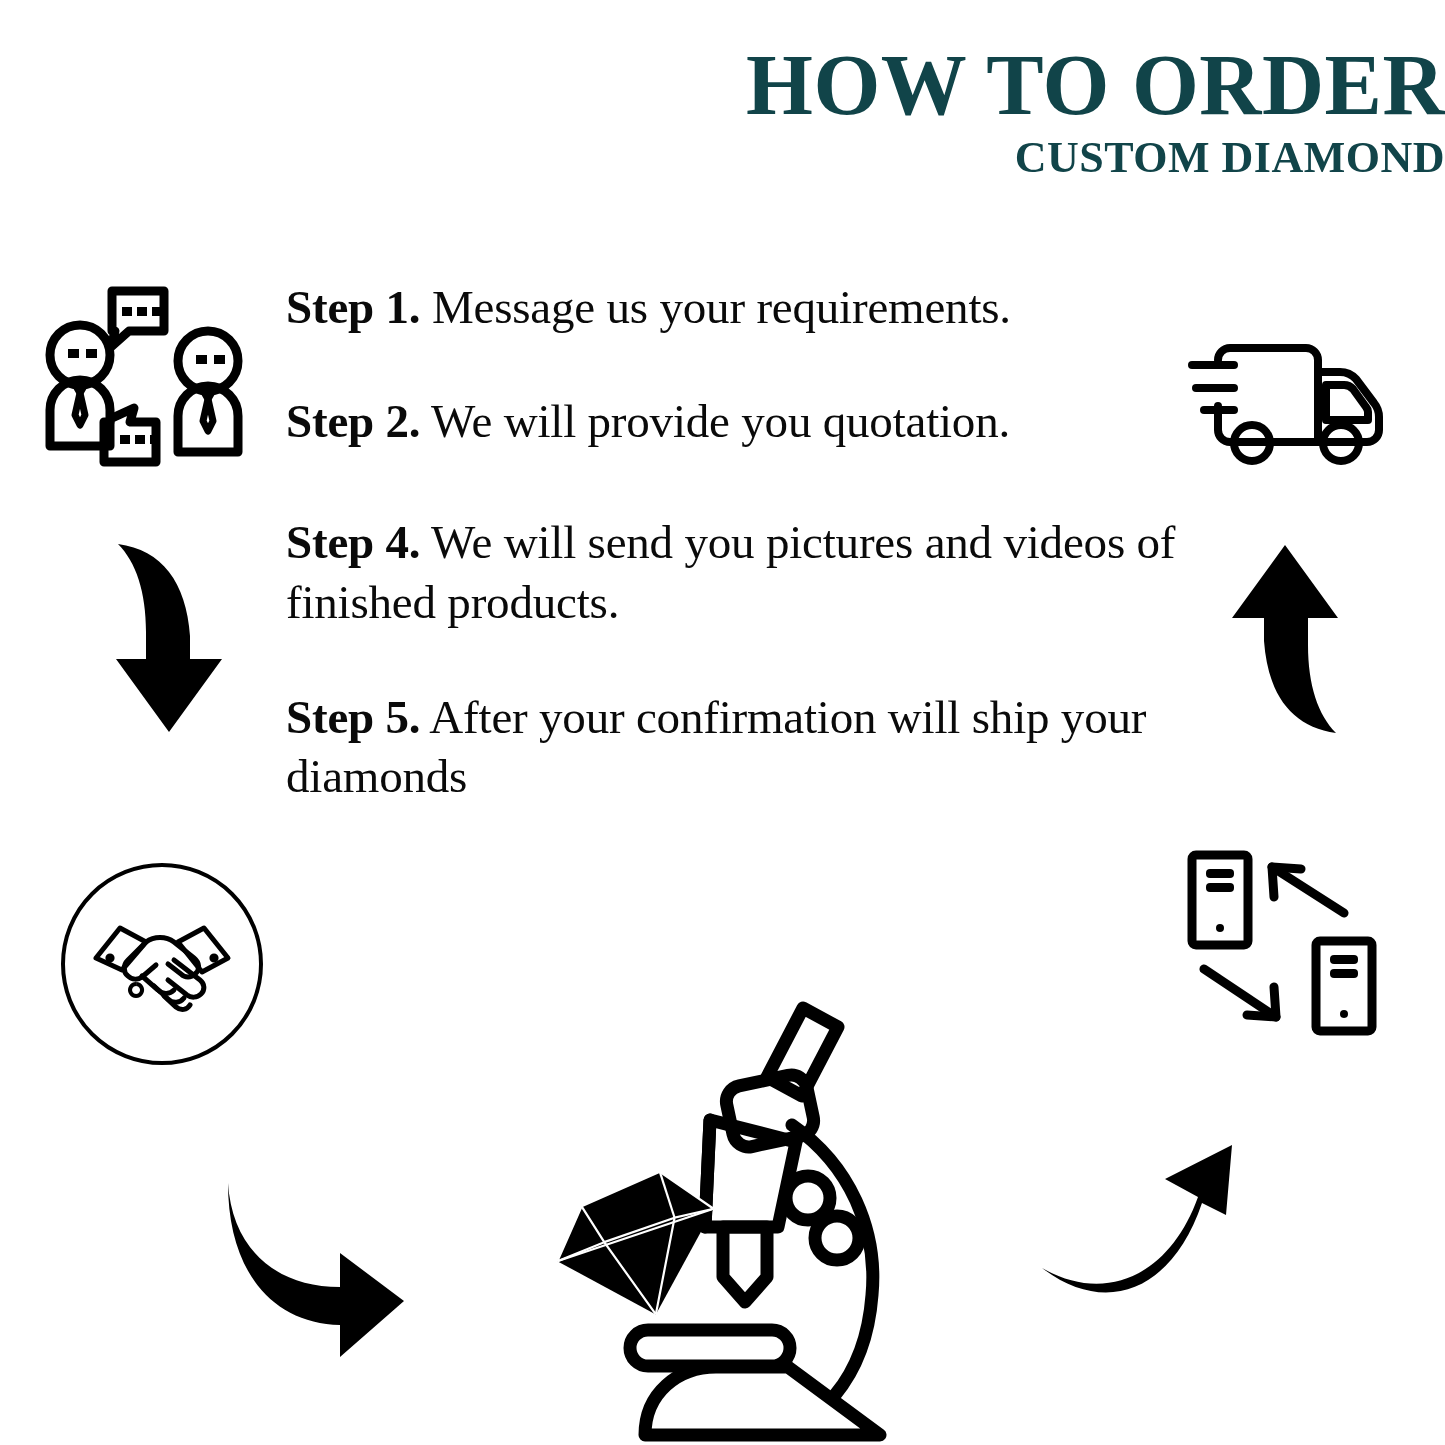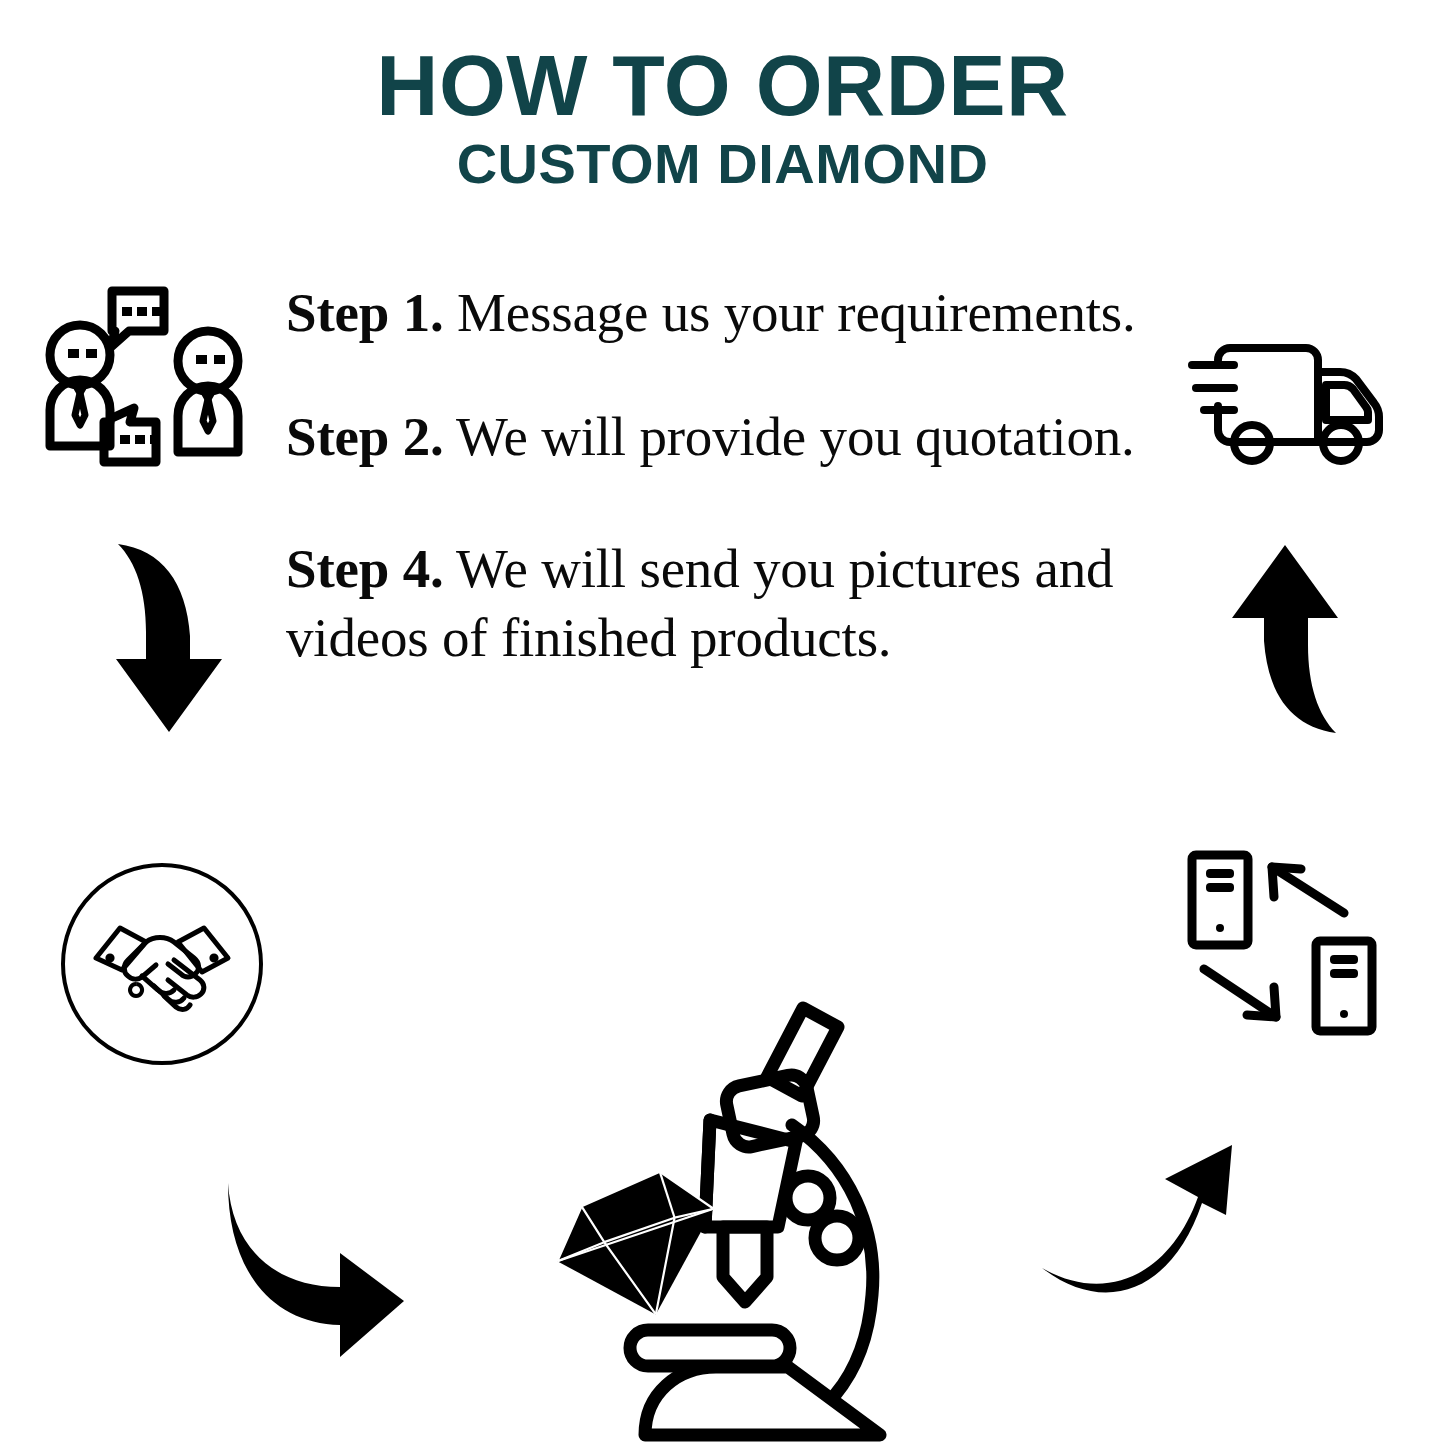--- a/index.html
+++ b/index.html
@@ -7,37 +7,37 @@
     font-family:"Liberation Serif", serif;
     width:1445px;height:1445px;
     position:relative;overflow:hidden;
     background:#ffffff;
     -webkit-font-smoothing:antialiased;
   }
   .canvas{position:absolute;inset:0;}
 
   
   .title-block{
-    position:absolute;left:0;top:42px;width:1445px;text-align:center;
+    position:absolute;left:0;top:42px;width:1445px;text-align:right;
     color:#114449;
-    font-family:Liberation Sans, sans-serif;
+    font-family:Liberation Serif, serif;
     font-weight:700;
     letter-spacing:.5px;
     line-height:1;
   }
   .title-l1{font-size:86px;display:block;}
-  .title-l2{font-size:56px;display:block;margin-top:8px;}
+  .title-l2{font-size:44px;display:block;margin-top:8px;}
 
   
   .steps{
     position:absolute;left:286px;top:278px;width:900px;
     color:#0a0a0a;
   }
   .step{
-    font-size:55px;
+    font-size:47px;
     line-height:1.26;
     margin-bottom:36px;
     letter-spacing:-0.2px;
   }
   .step:last-child{margin-bottom:0;}
   .step .lbl{font-weight:700;}
   .step.s1{margin-bottom:55px;}
   .step.s2{margin-bottom:62px;margin-top:20px;}
   .step.s3{margin-bottom:52px;}
   .step.s4{margin-bottom:56px;}
@@ -68,20 +68,23 @@
 
   <div class="steps">
     <div class="step s1">
       <span class="lbl">Step 1.</span><span> Message us your requirements.</span>
     </div>
     <div class="step s2">
       <span class="lbl">Step 2.</span><span> We will provide you quotation.</span>
     </div>
     <div class="step s4">
       <span class="lbl">Step 4.</span><span> We will send you pictures and videos of finished products.</span>
+    </div>
+    <div class="step s5">
+      <span class="lbl">Step 5.</span><span> After your confirmation will ship your diamonds</span>
     </div>
   </div>
 
   <div class="ico" id="people-icon">
     <svg viewBox="0 0 212 190" fill="none" stroke="#000" stroke-width="9">
 
       <circle cx="42" cy="72" r="30"></circle>
       <rect x="30" y="66" width="11" height="9" fill="#000" stroke="none"></rect>
       <rect x="48" y="66" width="11" height="9" fill="#000" stroke="none"></rect>
       <path d="M12 163 v-36 a30 30 0 0 1 30 -30 a30 30 0 0 1 30 30 v36 z" stroke-linejoin="round"></path>

